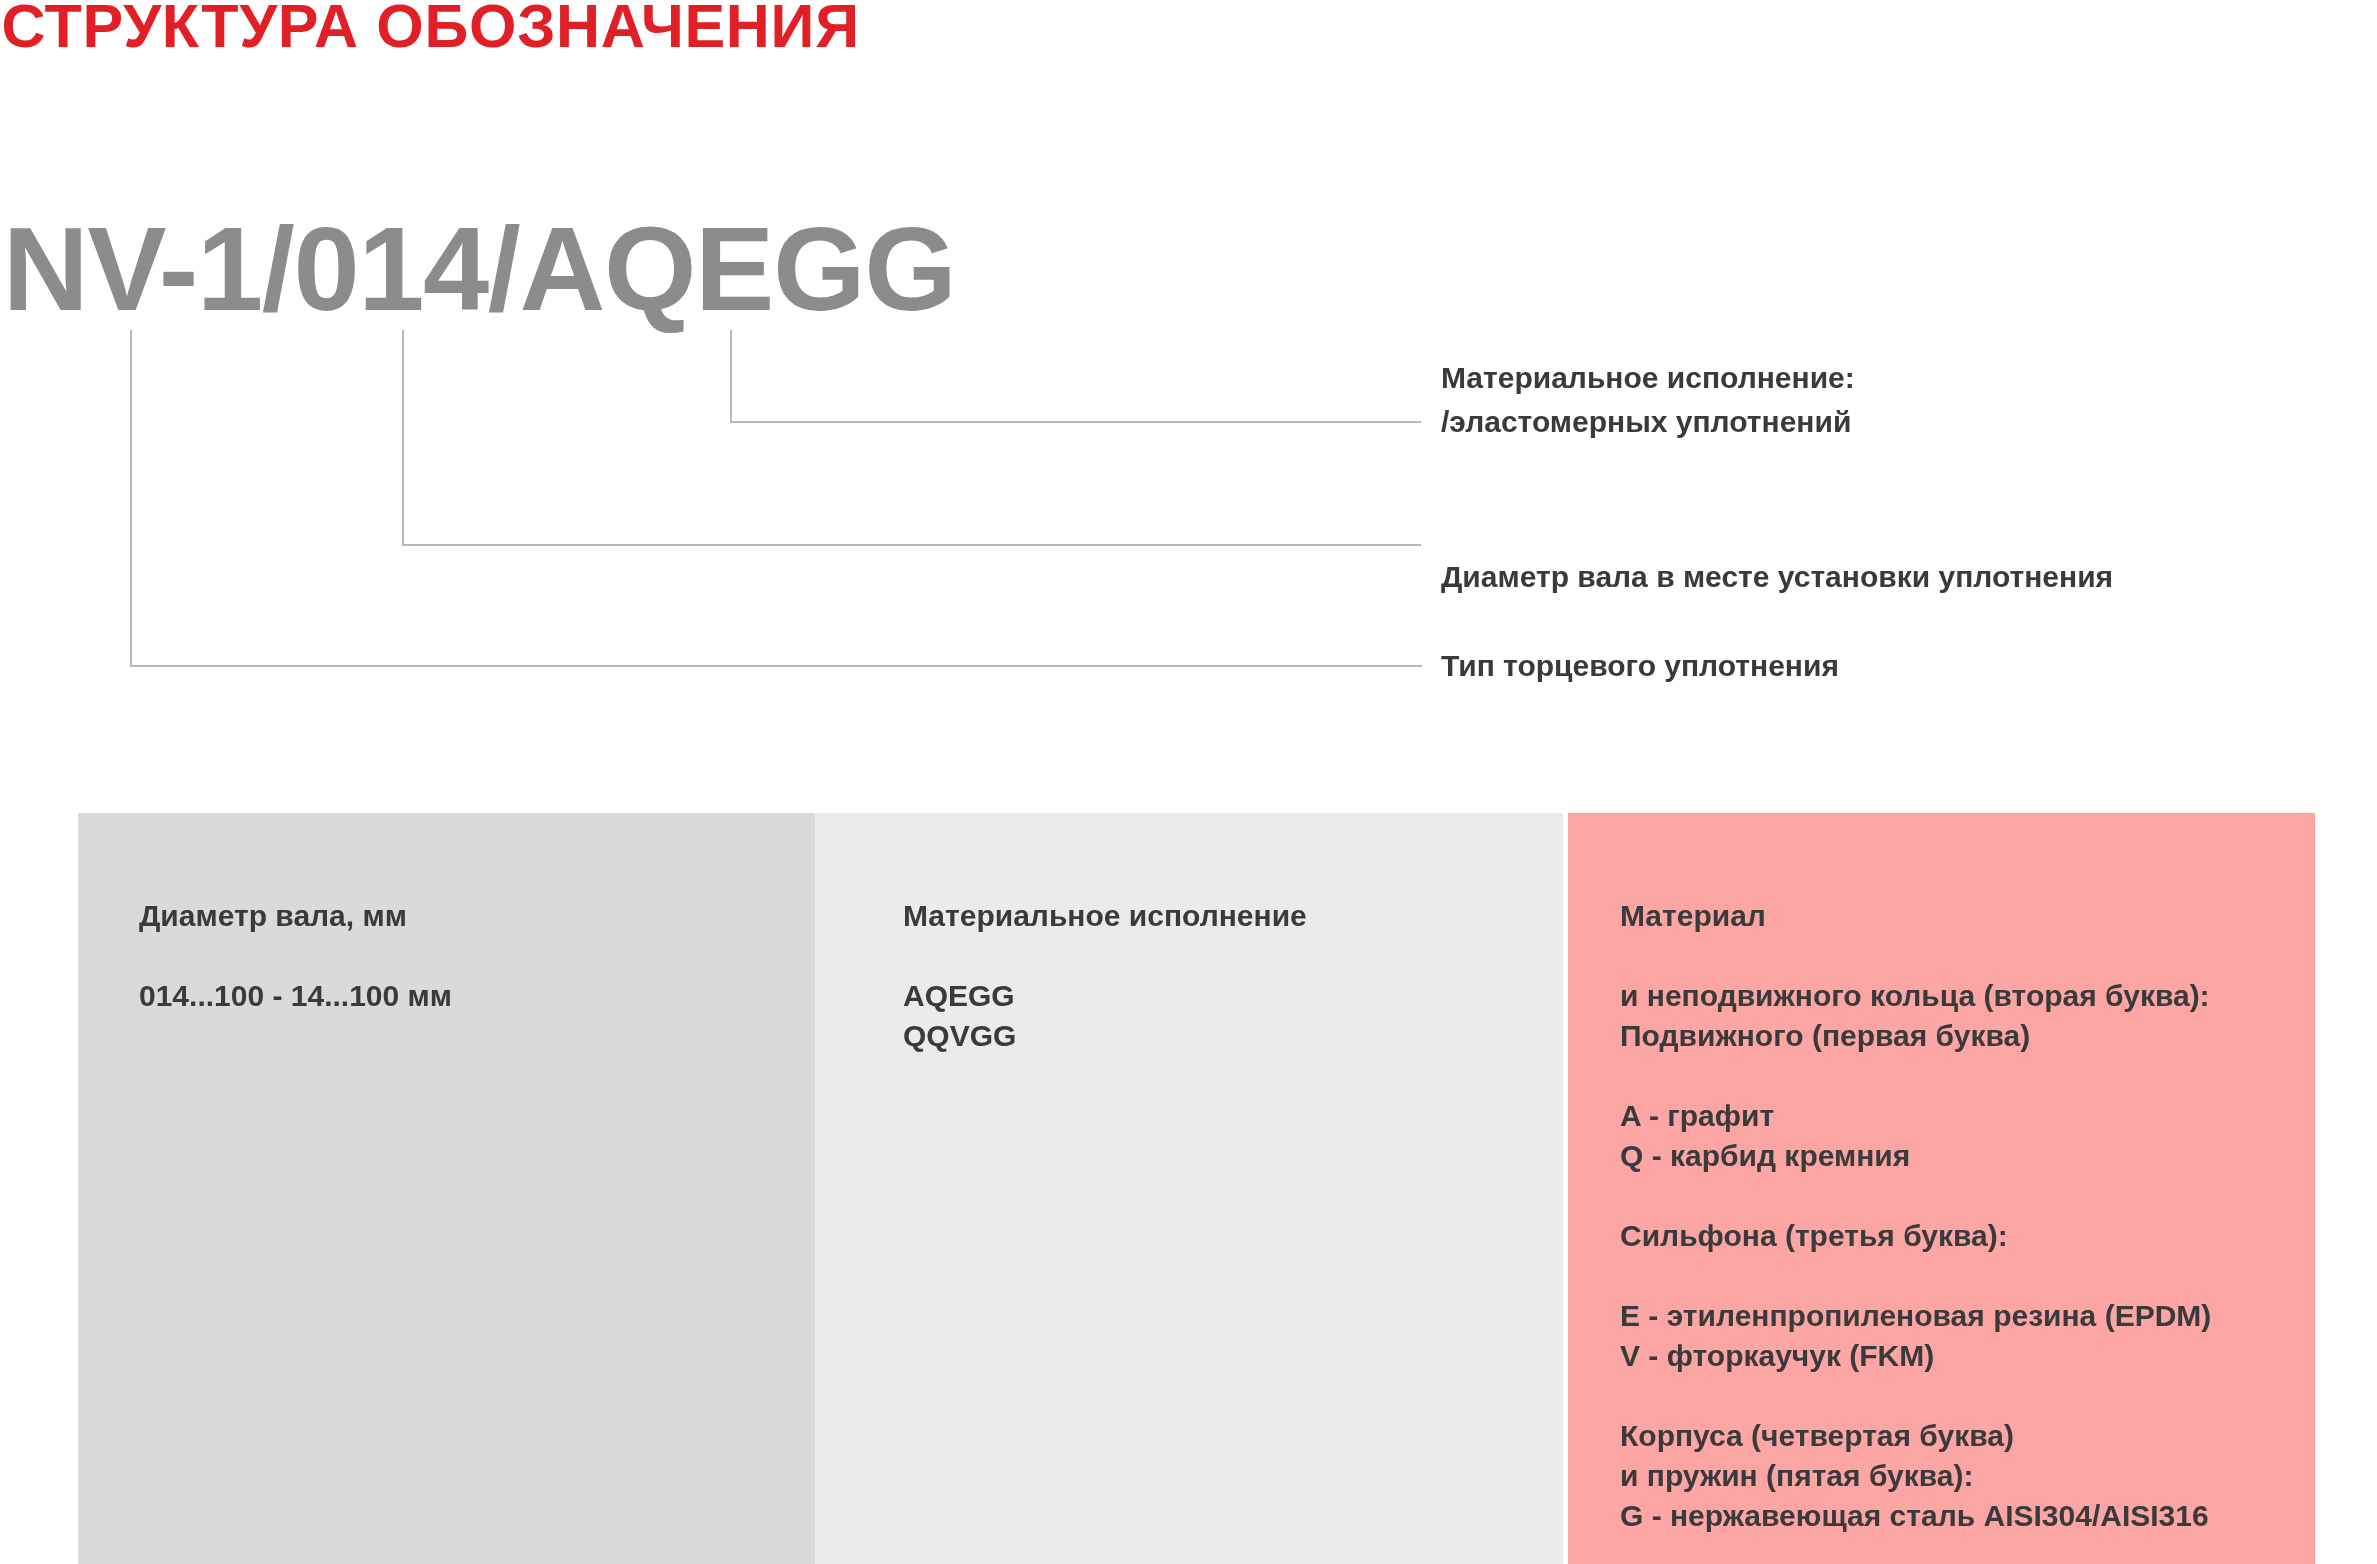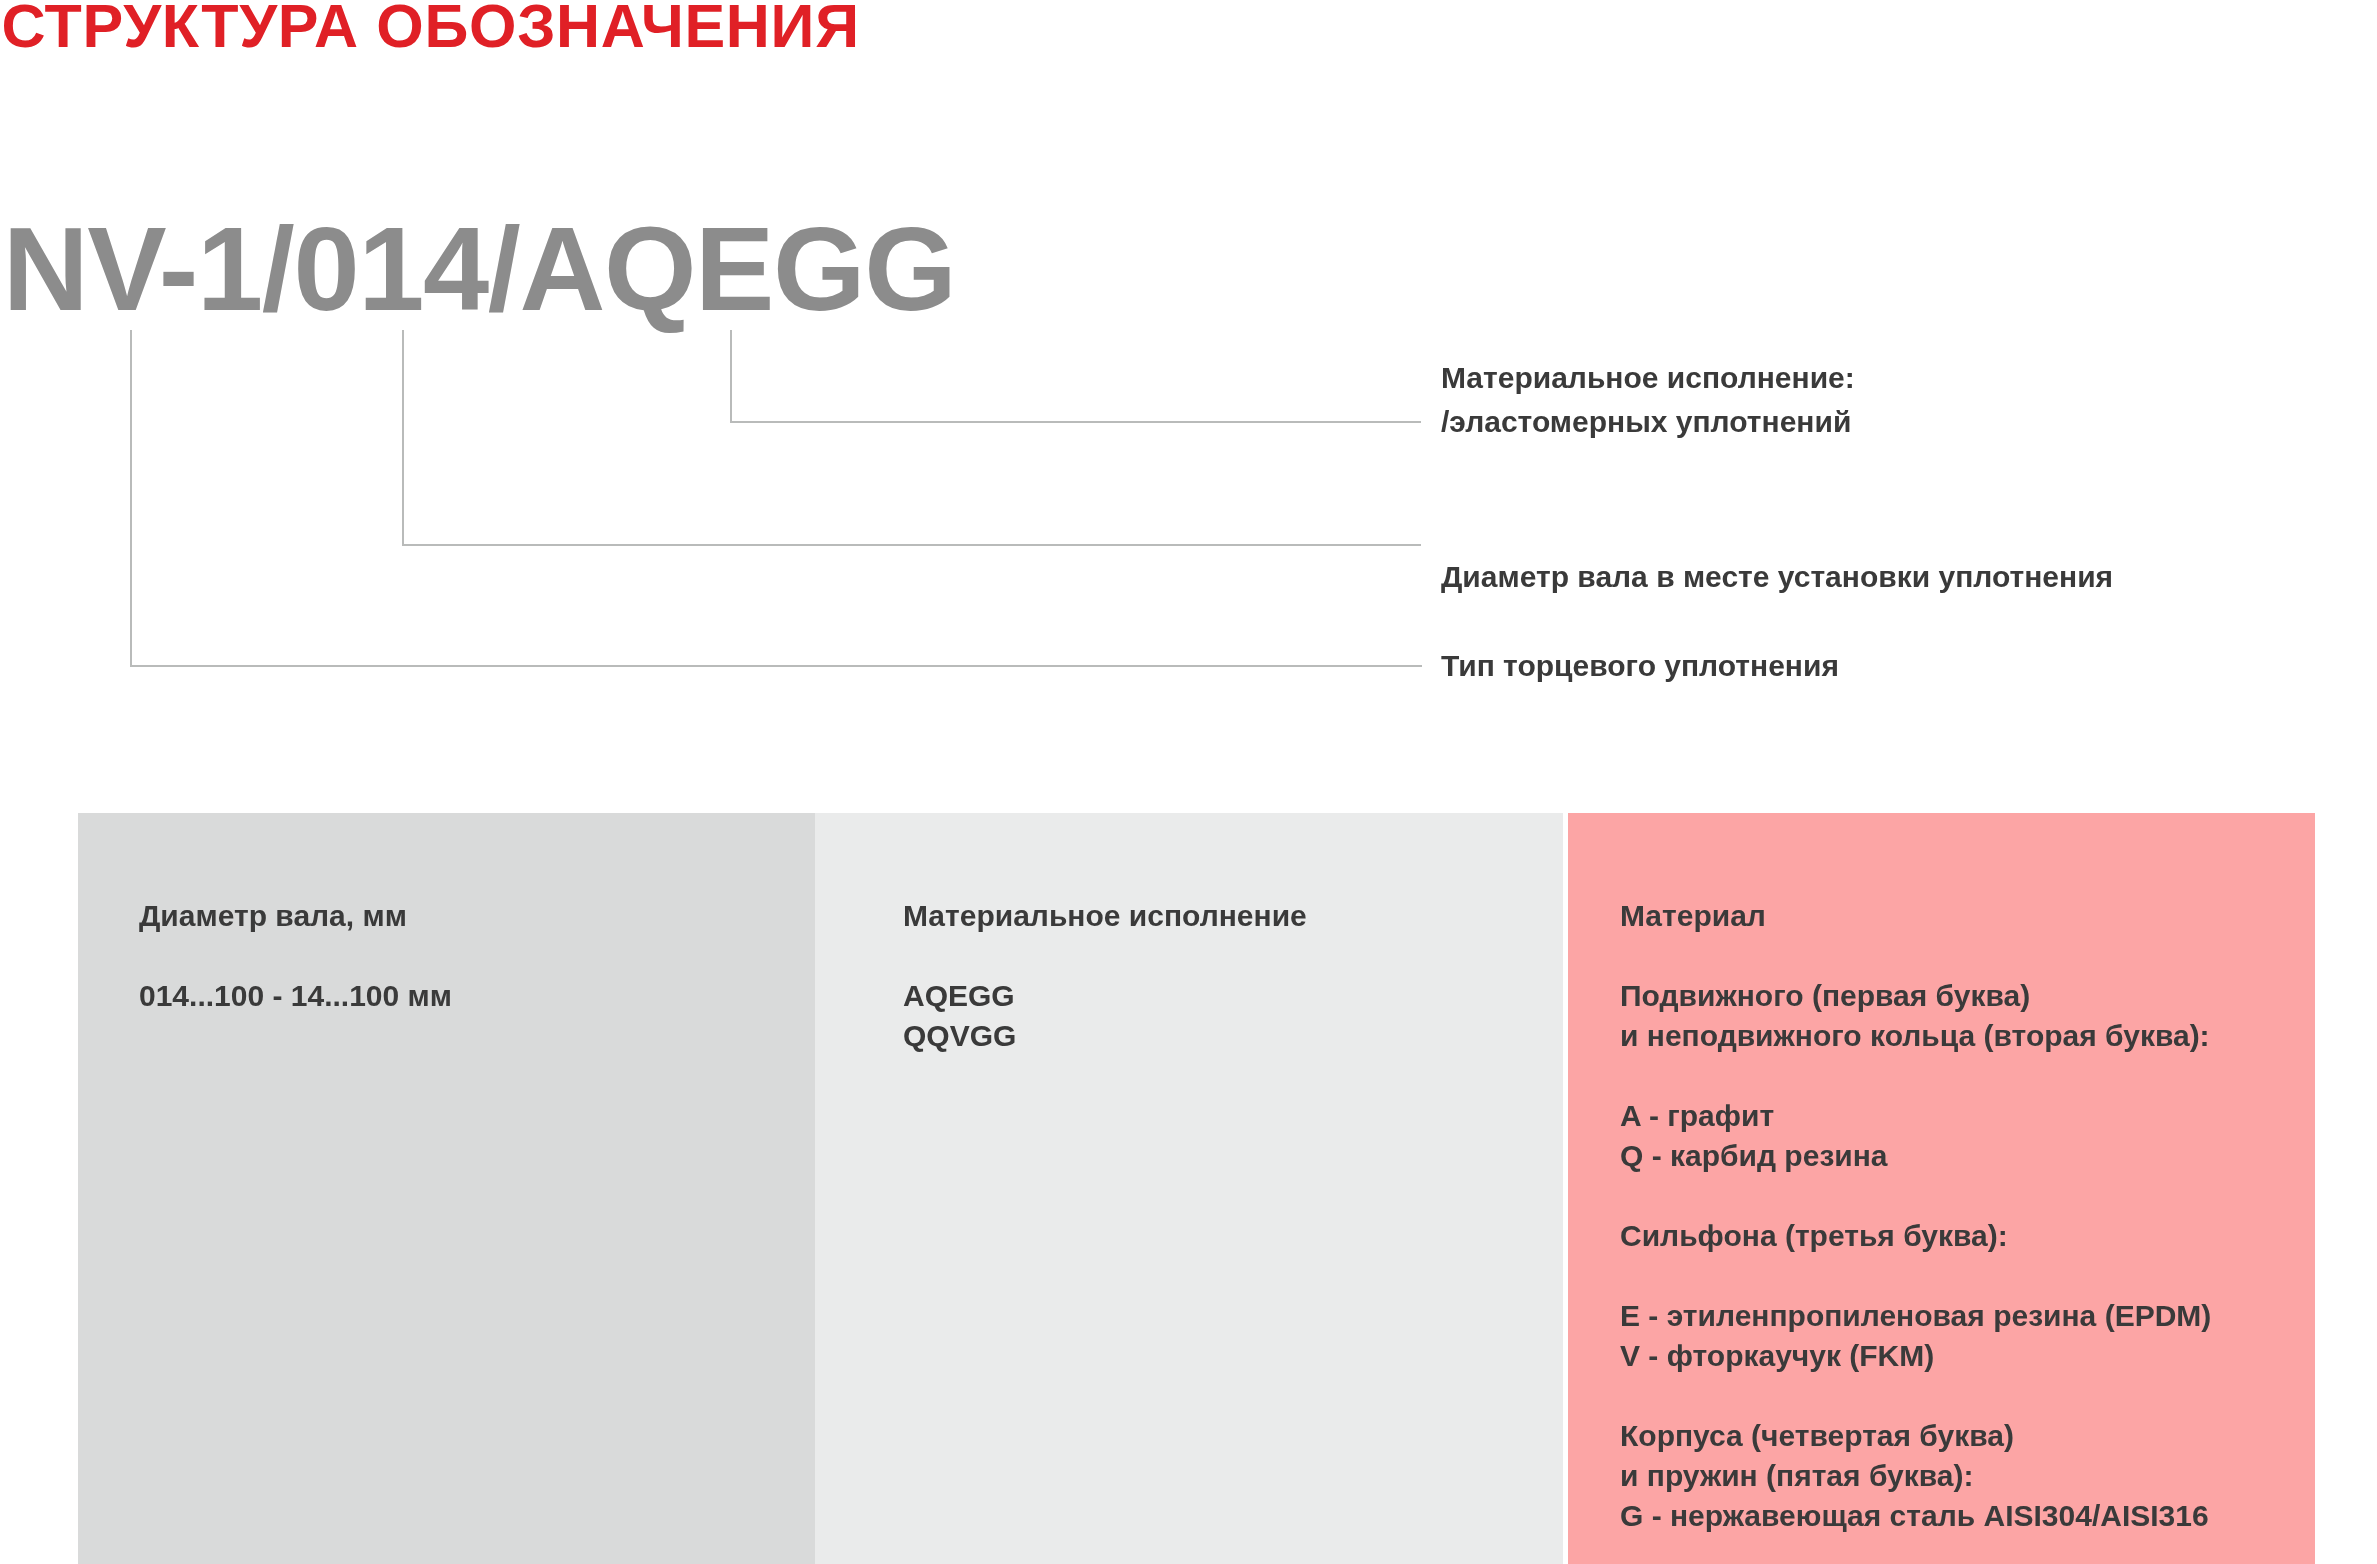--- a/index.html
+++ b/index.html
@@ -114,25 +114,25 @@
   <section class="col col-2">
     <div class="line">Материальное исполнение</div>
     <div class="gap"></div>
     <div class="line">AQEGG</div>
     <div class="line">QQVGG</div>
   </section>
 
   <section class="col col-3">
     <div class="line">Материал</div>
     <div class="gap"></div>
+    <div class="line">и неподвижного кольца (вторая буква):</div>
     <div class="line">Подвижного (первая буква)</div>
-    <div class="line">и неподвижного кольца (вторая буква):</div>
     <div class="gap"></div>
     <div class="line">A - графит</div>
-    <div class="line">Q - карбид резина</div>
+    <div class="line">Q - карбид кремния</div>
     <div class="gap"></div>
     <div class="line">Сильфона (третья буква):</div>
     <div class="gap"></div>
     <div class="line">E - этиленпропиленовая резина (EPDM)</div>
     <div class="line">V - фторкаучук (FKM)</div>
     <div class="gap"></div>
     <div class="line">Корпуса (четвертая буква)</div>
     <div class="line">и пружин (пятая буква):</div>
     <div class="line">G - нержавеющая сталь AISI304/AISI316</div>
   </section>

